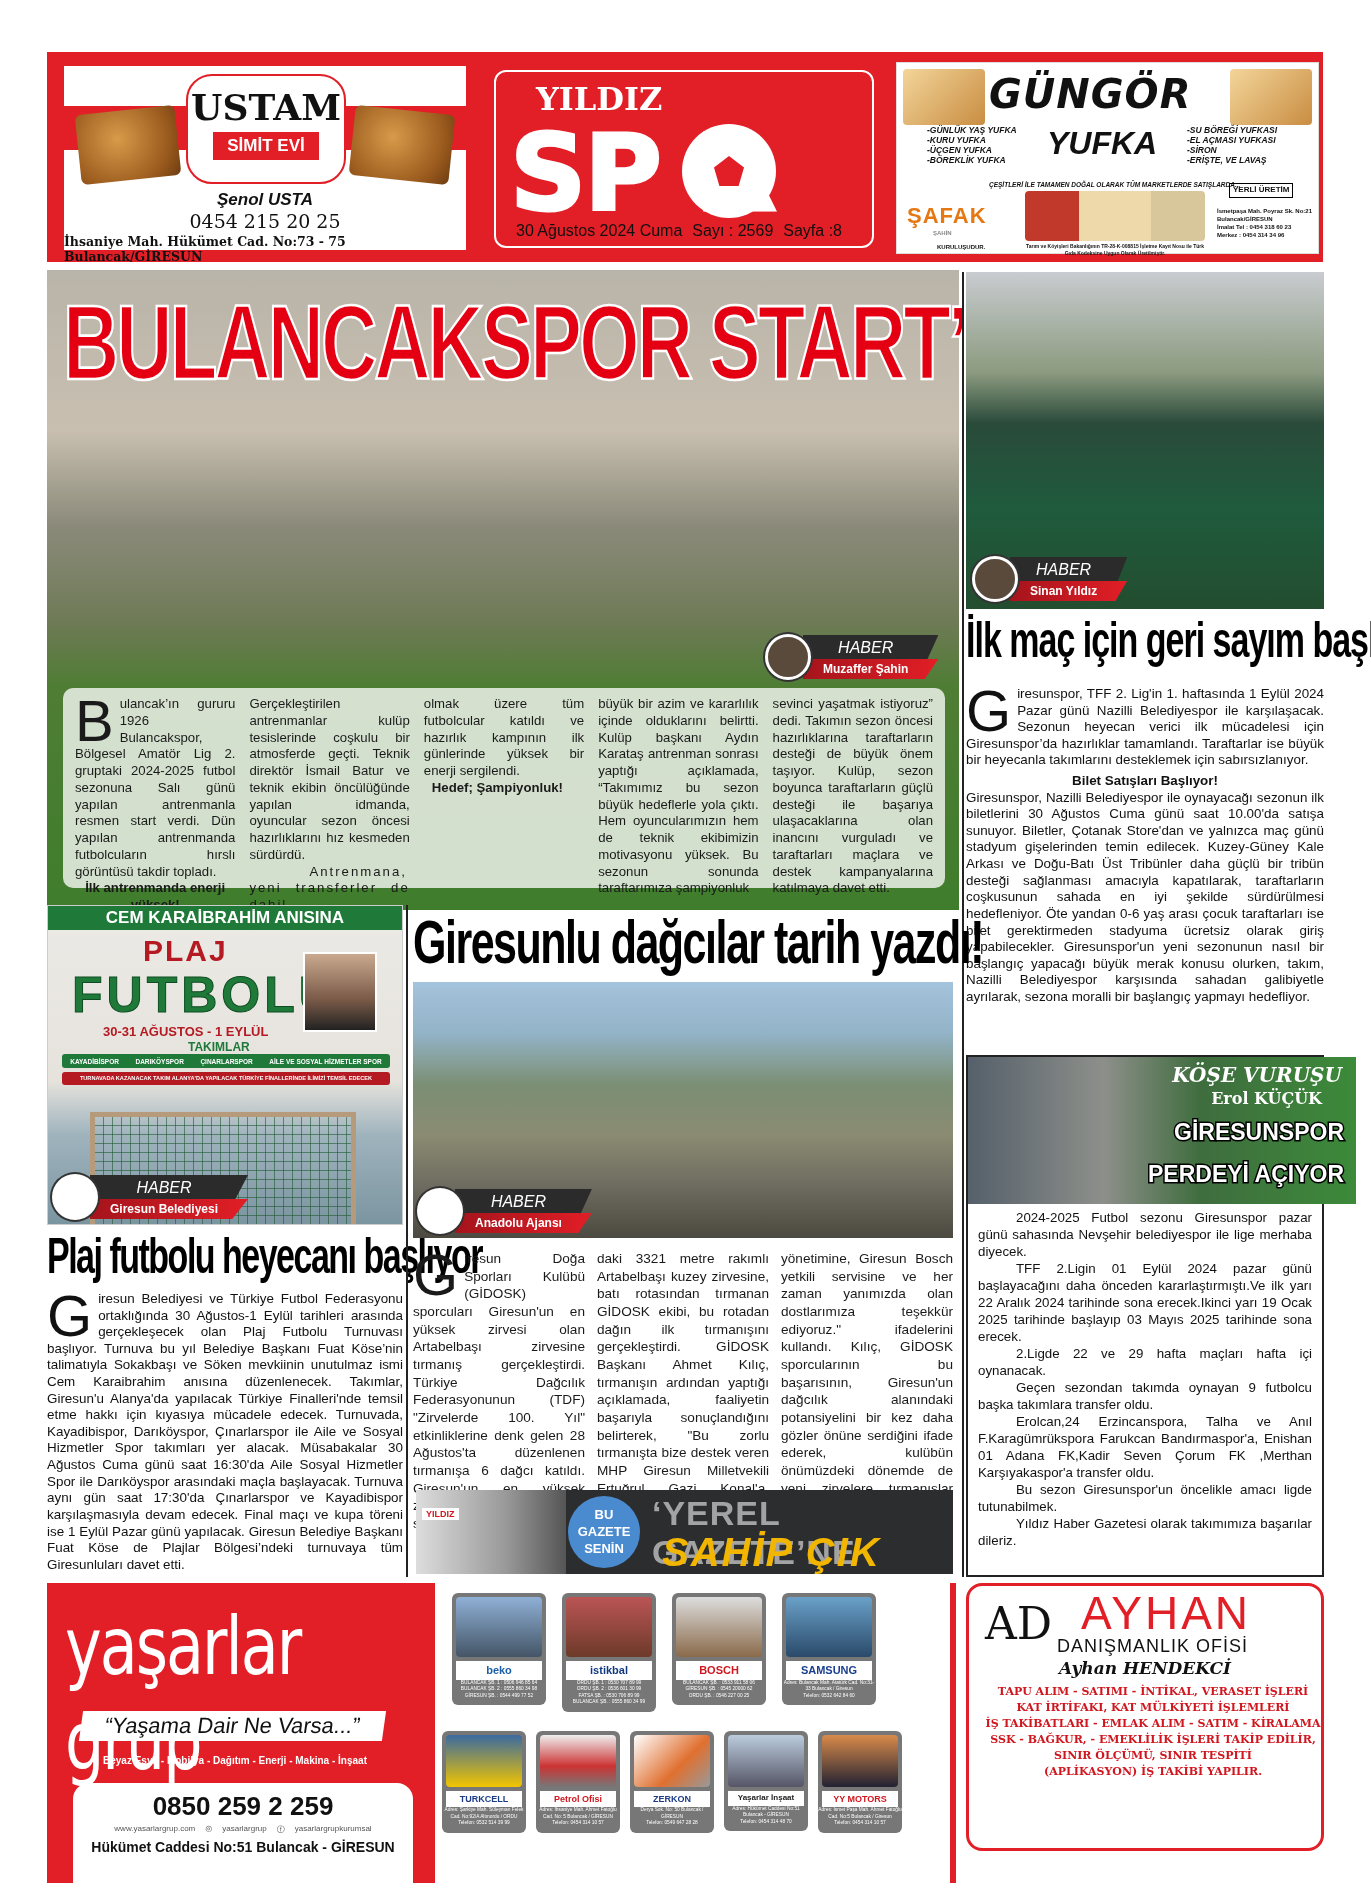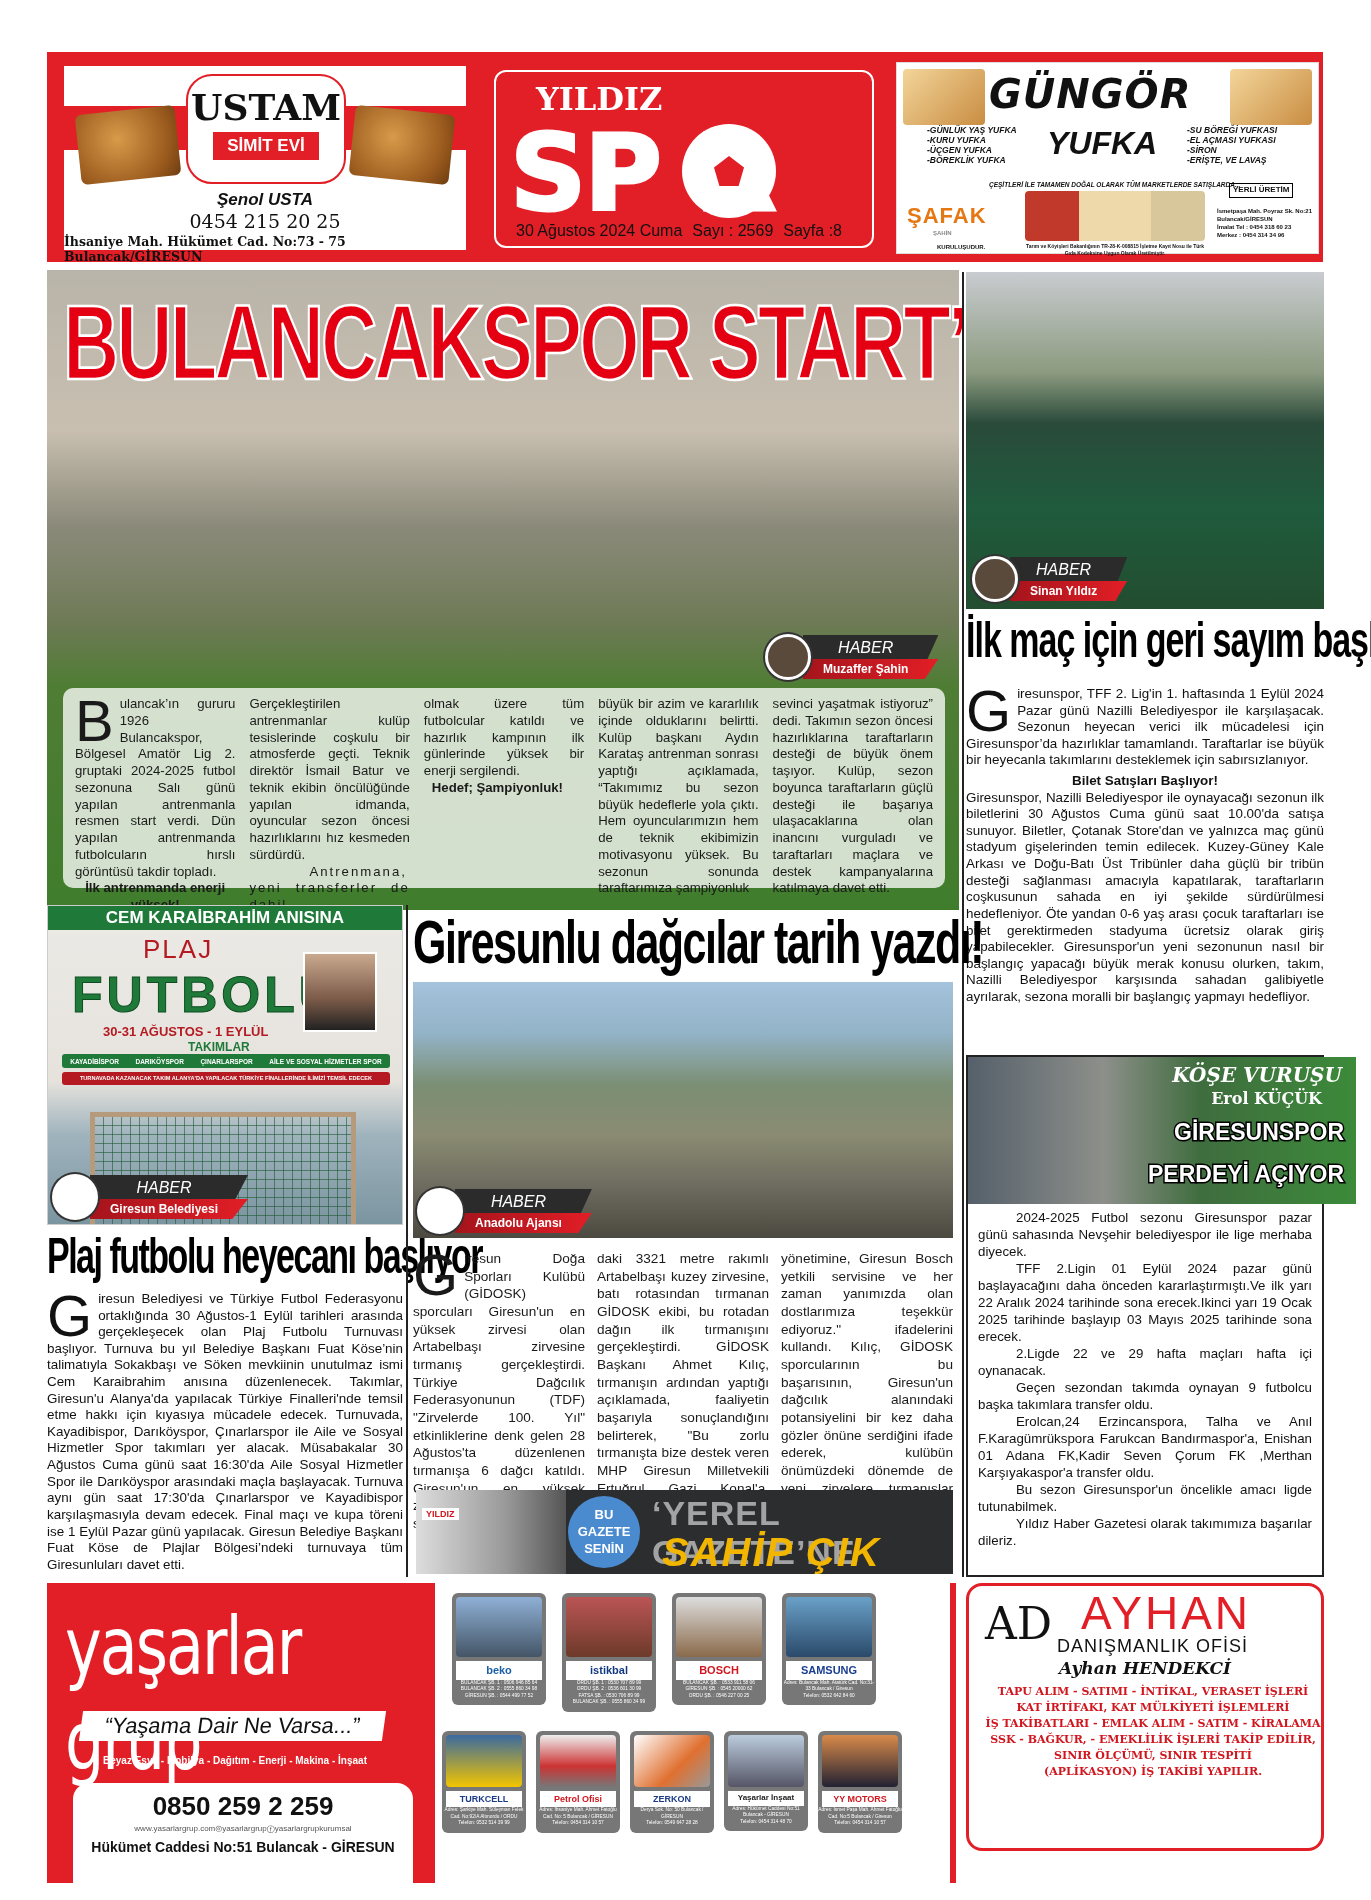--- a/index.html
+++ b/index.html
@@ -44,21 +44,21 @@
 .byline .n{background:linear-gradient(90deg,#a5141c,#e21e26);color:#fff;font-weight:bold;font-size:12px;padding:3px 30px 3px 20px;clip-path:polygon(0 0,100% 0,90% 100%,0 100%)}
 
 #giresunphoto{left:966px;top:272px;width:358px;height:337px;background:linear-gradient(180deg,#c9ccd0 0%,#8b9a7f 30%,#2a4a3a 45%,#1f5b3d 70%,#234d2f 100%)}
 #rightart{left:966px;top:612px;width:358px;height:440px}
 .bigh{font-weight:bold;color:#000;white-space:nowrap;transform-origin:left top;letter-spacing:-1px}
 #rightart .bigh{font-size:34px;transform:scaleY(1.45)}
 #rightart .body{position:absolute;top:74px;font-size:13.4px;line-height:1.24;text-align:justify}
 
 #plaj{left:47px;top:905px;width:356px;height:320px;background:linear-gradient(180deg,#eceae6 0%,#e6e3dd 55%,#9fb3bd 72%,#7b95a0 100%);border:1px solid #ccc}
 #plaj .top{height:24px;background:#1f7a3a;color:#fff;font-weight:bold;text-align:center;font-size:17px;line-height:24px}
-#plaj .p1{position:absolute;left:95px;top:28px;color:#b51a22;font-weight:normal;font-size:26px;letter-spacing:2px}
+#plaj .p1{position:absolute;left:95px;top:28px;color:#b51a22;font-weight:bold;font-size:30px;letter-spacing:2px}
 #plaj .p2{position:absolute;left:24px;top:60px;color:#1f7a3a;font-weight:bold;font-size:50px;letter-spacing:4px;-webkit-text-stroke:1px #0e4d22}
 #plaj .date{position:absolute;left:55px;top:118px;color:#b51a22;font-weight:bold;font-size:13px}
 #plaj .tk{position:absolute;left:140px;top:134px;color:#1f7a3a;font-weight:bold;font-size:12px}
 #plaj .teams{position:absolute;left:14px;top:148px;width:328px;height:14px;background:#1f7a3a;border-radius:3px;color:#fff;font-size:6.5px;font-weight:bold;display:flex;justify-content:space-around;align-items:center}
 #plaj .note{position:absolute;left:14px;top:166px;width:328px;height:13px;background:#b51a22;border-radius:3px;color:#fff;font-size:5.6px;font-weight:bold;text-align:center;line-height:13px}
 #plaj .face{position:absolute;left:255px;top:46px;width:74px;height:80px;background:linear-gradient(180deg,#c9a98e,#7a5a48 60%,#222);border:2px solid #fff}
 #plaj .goal{position:absolute;left:42px;top:206px;width:266px;height:112px;border:5px solid #b59b7c;border-bottom:none;background:repeating-linear-gradient(0deg,transparent 0 8px,rgba(30,90,50,.6) 8px 9px),repeating-linear-gradient(90deg,transparent 0 8px,rgba(30,90,50,.6) 8px 9px)}
 #plajart{left:47px;top:1228px;width:356px}
 #plajart .bigh{font-size:34px;transform:scaleY(1.45);letter-spacing:-1.5px}
 #plajart .body{margin-top:24px;font-size:13.4px;line-height:1.24;text-align:justify}
@@ -82,21 +82,21 @@
 #kose .t1{top:62px}#kose .t2{top:104px}
 #kose .body{position:absolute;left:10px;top:152px;width:334px;font-size:13.3px;line-height:1.28;text-align:justify}
 #kose .body p{text-indent:38px}
 
 #yasar{left:47px;top:1583px;width:388px;height:300px;background:#e21e26}
 #yasar .logo{position:absolute;left:18px;top:16px;color:#fff;font-family:"DejaVu Sans",sans-serif;font-size:62px;letter-spacing:-2px;transform:scaleY(1.3);transform-origin:top}
 #yasar .slogan{position:absolute;left:34px;top:128px;background:#fff;padding:2px 24px;font-size:22px;transform:skewX(-8deg)}
 #yasar .cats{position:absolute;left:56px;top:172px;color:#fff;font-size:10px;font-weight:bold}
 #yasar .card{position:absolute;left:26px;top:200px;width:340px;height:100px;background:#fff;border-radius:16px 16px 0 0;text-align:center}
 #yasar .tel{font-weight:bold;font-size:26px;margin-top:8px}
-#yasar .social{font-size:8px;color:#555;display:flex;justify-content:center;margin-top:2px}
+#yasar .social{font-size:8px;color:#555;display:flex;justify-content:center;gap:10px;margin-top:2px}
 #yasar .adr{font-size:14px;font-weight:bold;margin-top:4px}
 #stores{left:440px;top:1583px;width:516px;height:300px;background:#fff;border-right:6px solid #e21e26}
 .store{position:absolute;width:94px;background:#777;border-radius:6px;text-align:center;color:#fff;font-size:4.8px;line-height:1.35;padding-bottom:6px}
 .store .img{height:60px;margin:4px;border-radius:4px;background:linear-gradient(180deg,#8fb0d6,#445566)}
 .store .brand{background:#fff;margin:0 4px;font-weight:bold;font-size:11px;padding:2px}
 #ayhan{left:966px;top:1583px;width:358px;height:268px;border:3px solid #e21e26;border-radius:16px;overflow:hidden;background:#fff}
 #ayhan .ad{position:absolute;left:16px;top:12px;font-family:"DejaVu Serif",serif;font-size:44px;color:#111}
 #ayhan .name{position:absolute;left:112px;top:0;color:#e21e26;font-size:46px;letter-spacing:3px}
 #ayhan .off{position:absolute;left:88px;top:50px;font-size:18px;letter-spacing:1px}
 #ayhan .per{position:absolute;left:0;right:0;top:72px;text-align:center;font-family:"DejaVu Serif",serif;font-style:italic;font-weight:bold;font-size:17px}

